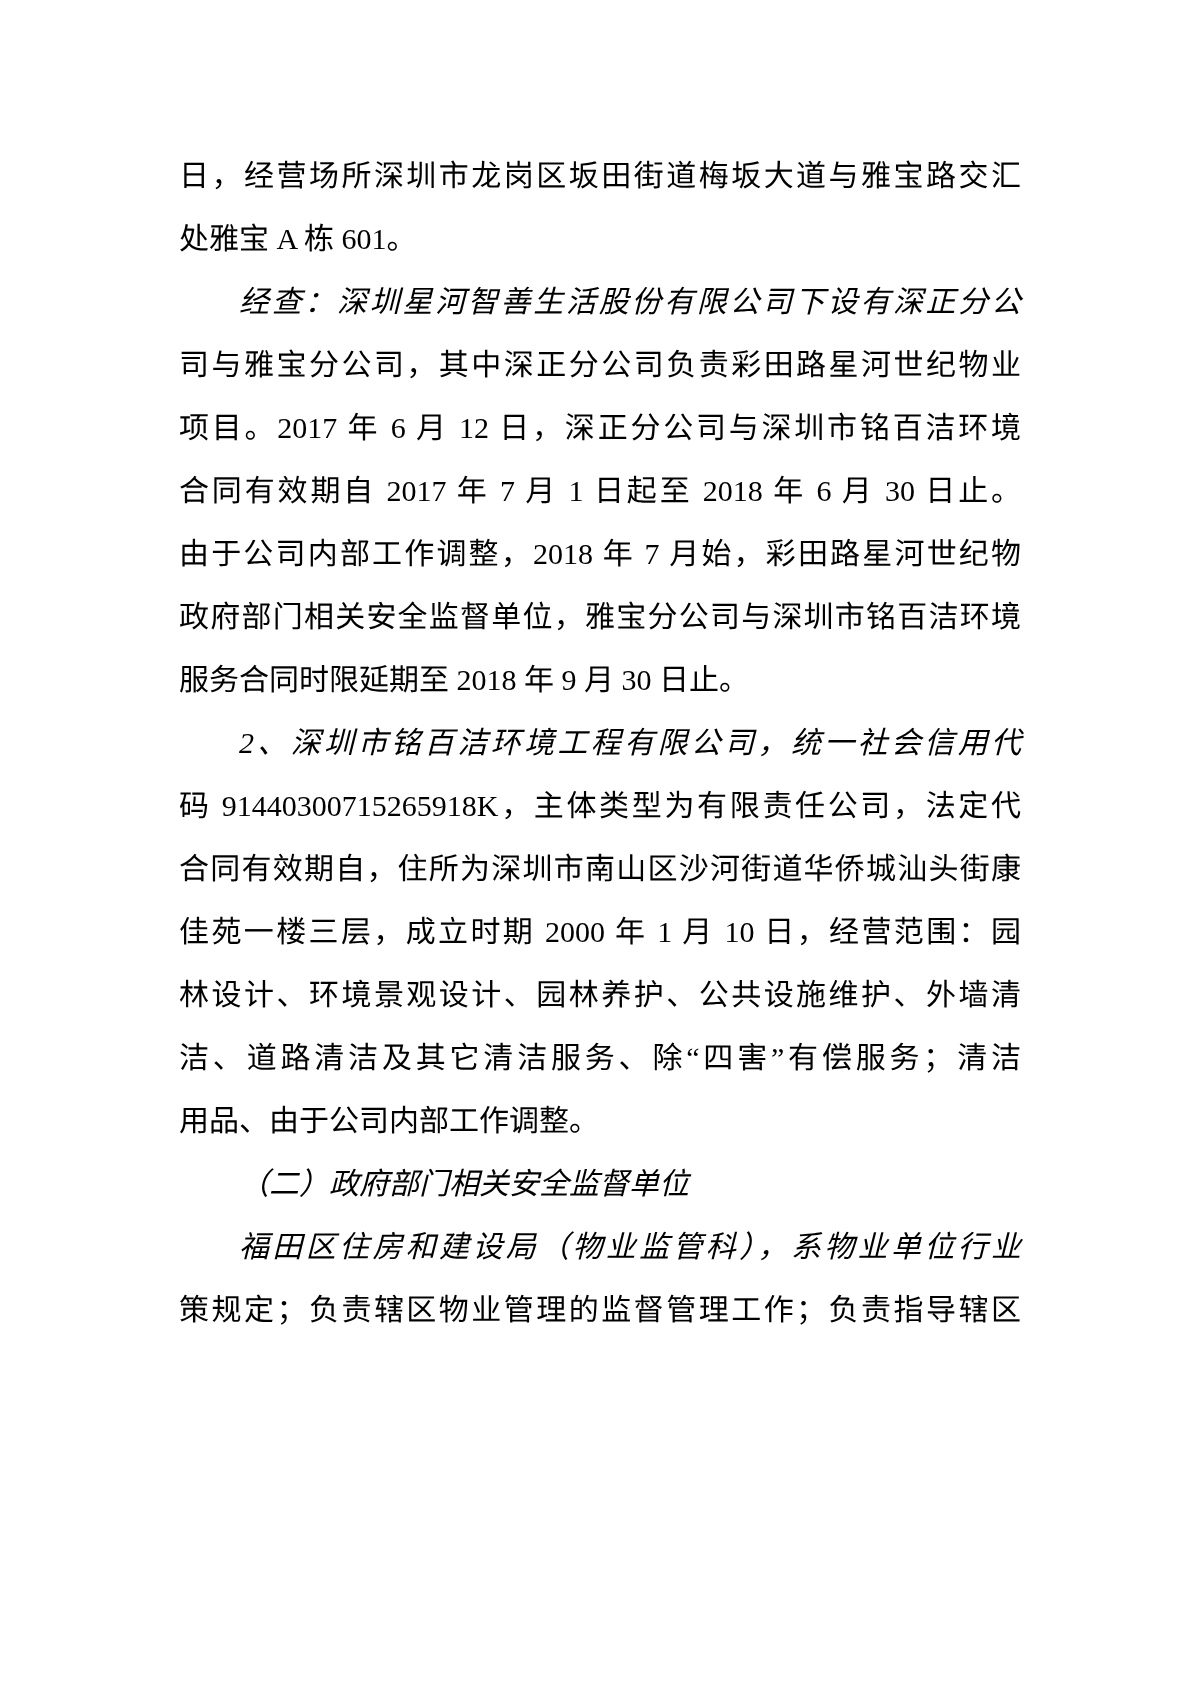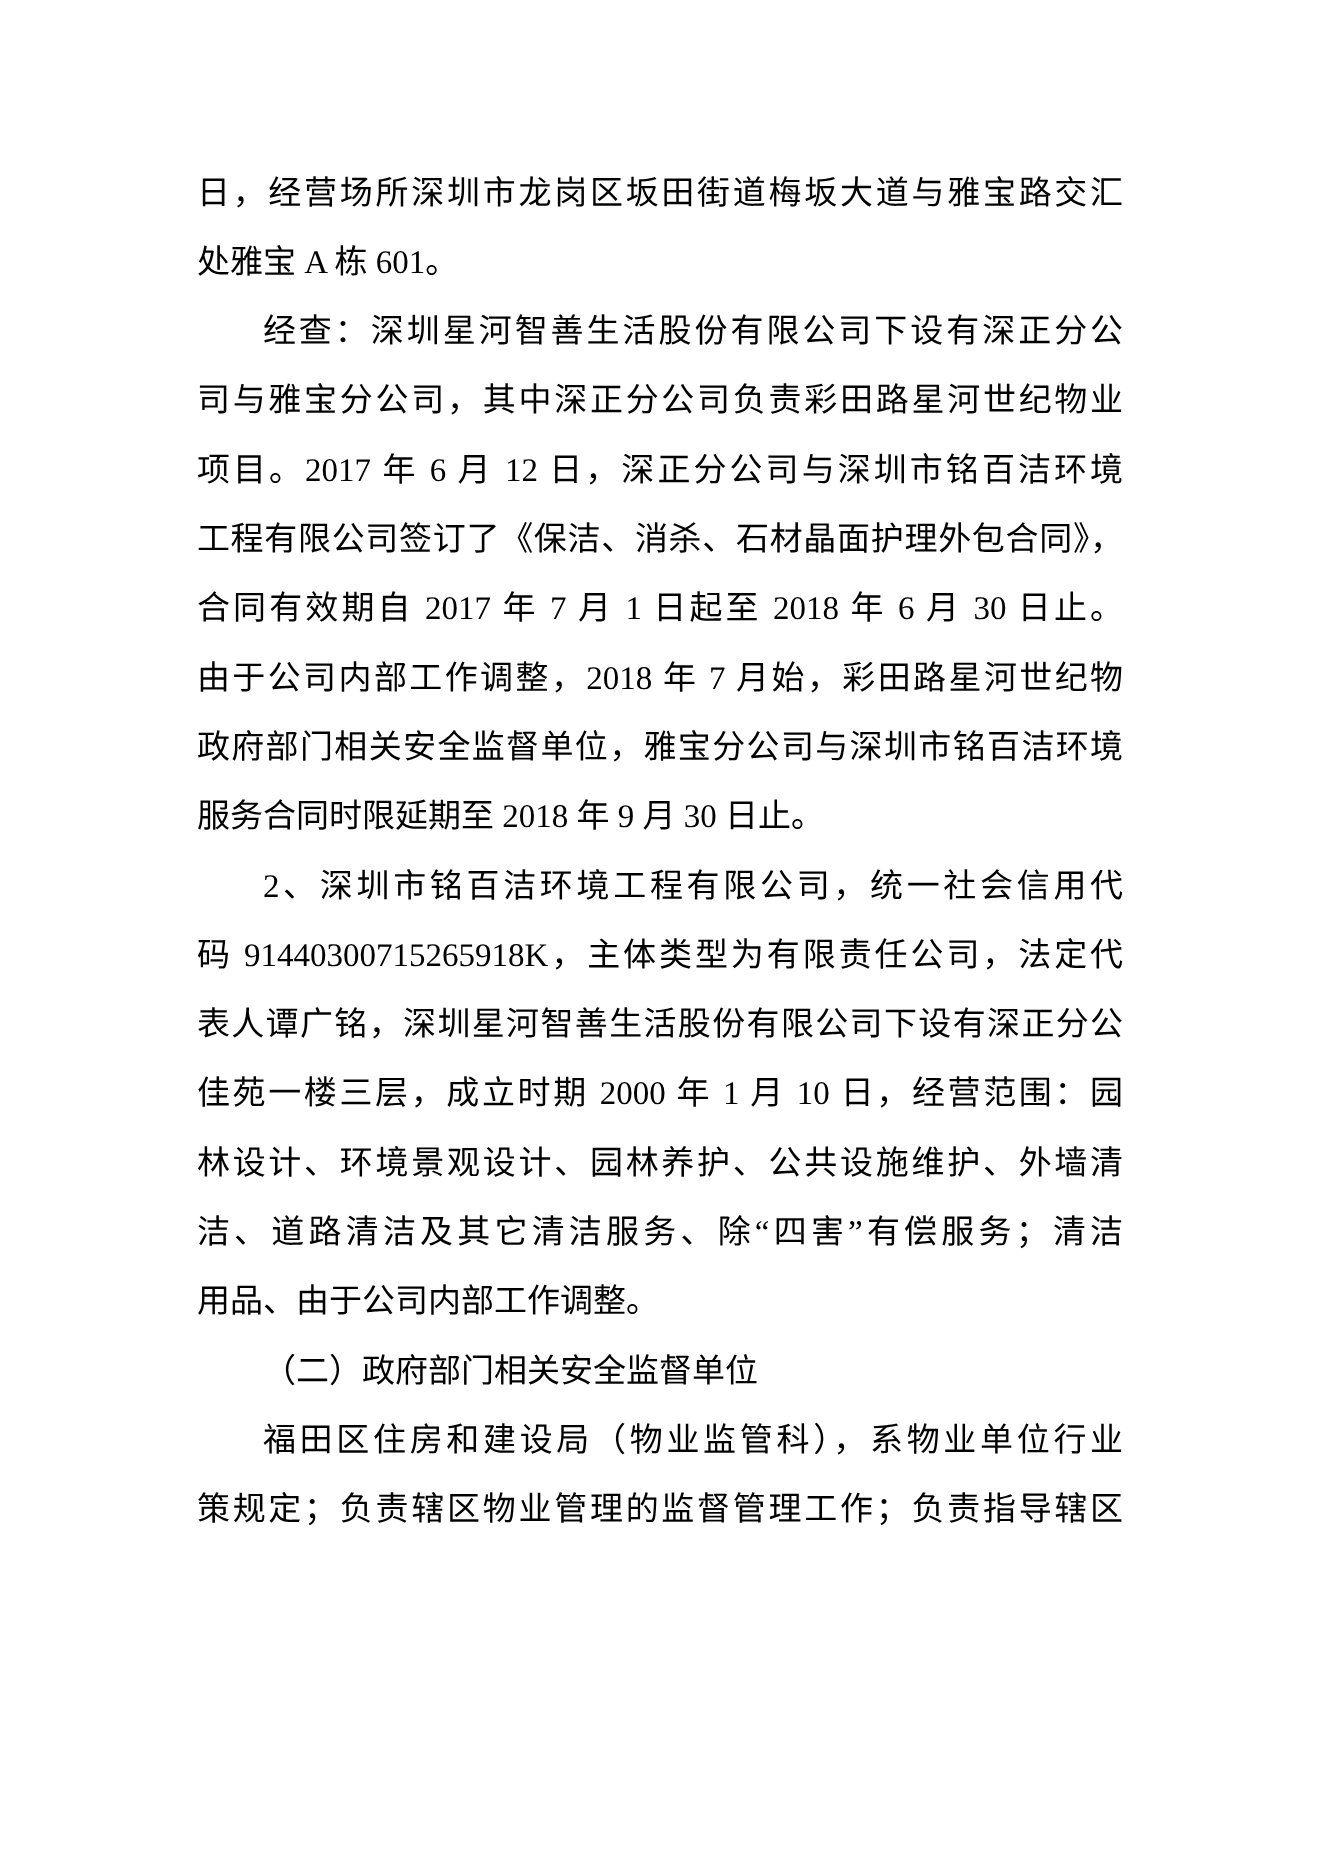--- a/index.html
+++ b/index.html
@@ -29,20 +29,21 @@
     letter-spacing: 0;
     text-align: right;
     text-align-last: left;
   }
   .jf {
     text-align: justify;
     text-align-last: justify;
   }
   .ind {
     text-indent: 60px;
+    font-style: italic;
   }
   .page-num {
     position: absolute;
     left: 0;
     top: 1545px;
     width: 1199px;
     text-align: center;
     font-size: 28px;
     line-height: 30px;
   }
@@ -50,28 +51,27 @@
 </head>
 <body>
 
 <div class="page">
   <div class="textblock">
     <div class="ln jf">日，经营场所深圳市龙岗区坂田街道梅坂大道与雅宝路交汇</div>
     <div class="ln">处雅宝 A 栋 601。</div>
     <div class="ln jf ind">经查：深圳星河智善生活股份有限公司下设有深正分公</div>
     <div class="ln jf">司与雅宝分公司，其中深正分公司负责彩田路星河世纪物业</div>
     <div class="ln jf">项目。2017 年 6 月 12 日，深正分公司与深圳市铭百洁环境</div>
-    <div class="ln jf">工程有限公司签订了《保洁、消杀、石材晶面护理外包合同》，</div>
     <div class="ln jf">合同有效期自 2017 年 7 月 1 日起至 2018 年 6 月 30 日止。</div>
     <div class="ln jf">由于公司内部工作调整，2018 年 7 月始，彩田路星河世纪物</div>
     <div class="ln jf">政府部门相关安全监督单位，雅宝分公司与深圳市铭百洁环境</div>
     <div class="ln">服务合同时限延期至 2018 年 9 月 30 日止。</div>
     <div class="ln jf ind">2、深圳市铭百洁环境工程有限公司，统一社会信用代</div>
     <div class="ln jf">码 91440300715265918K，主体类型为有限责任公司，法定代</div>
-    <div class="ln jf">表人谭广铭，深圳星河智善生活股份有限公司下设有深正分公</div>
+    <div class="ln jf">合同有效期自，住所为深圳市南山区沙河街道华侨城汕头街康</div>
     <div class="ln jf">佳苑一楼三层，成立时期 2000 年 1 月 10 日，经营范围：园</div>
     <div class="ln jf">林设计、环境景观设计、园林养护、公共设施维护、外墙清</div>
     <div class="ln jf">洁、道路清洁及其它清洁服务、除“四害”有偿服务；清洁</div>
     <div class="ln">用品、由于公司内部工作调整。</div>
     <div class="ln ind">（二）政府部门相关安全监督单位</div>
     <div class="ln jf ind">福田区住房和建设局（物业监管科），系物业单位行业</div>
     <div class="ln jf">策规定；负责辖区物业管理的监督管理工作；负责指导辖区</div>
   </div>
   <div class="page-num">2</div>
 </div>

